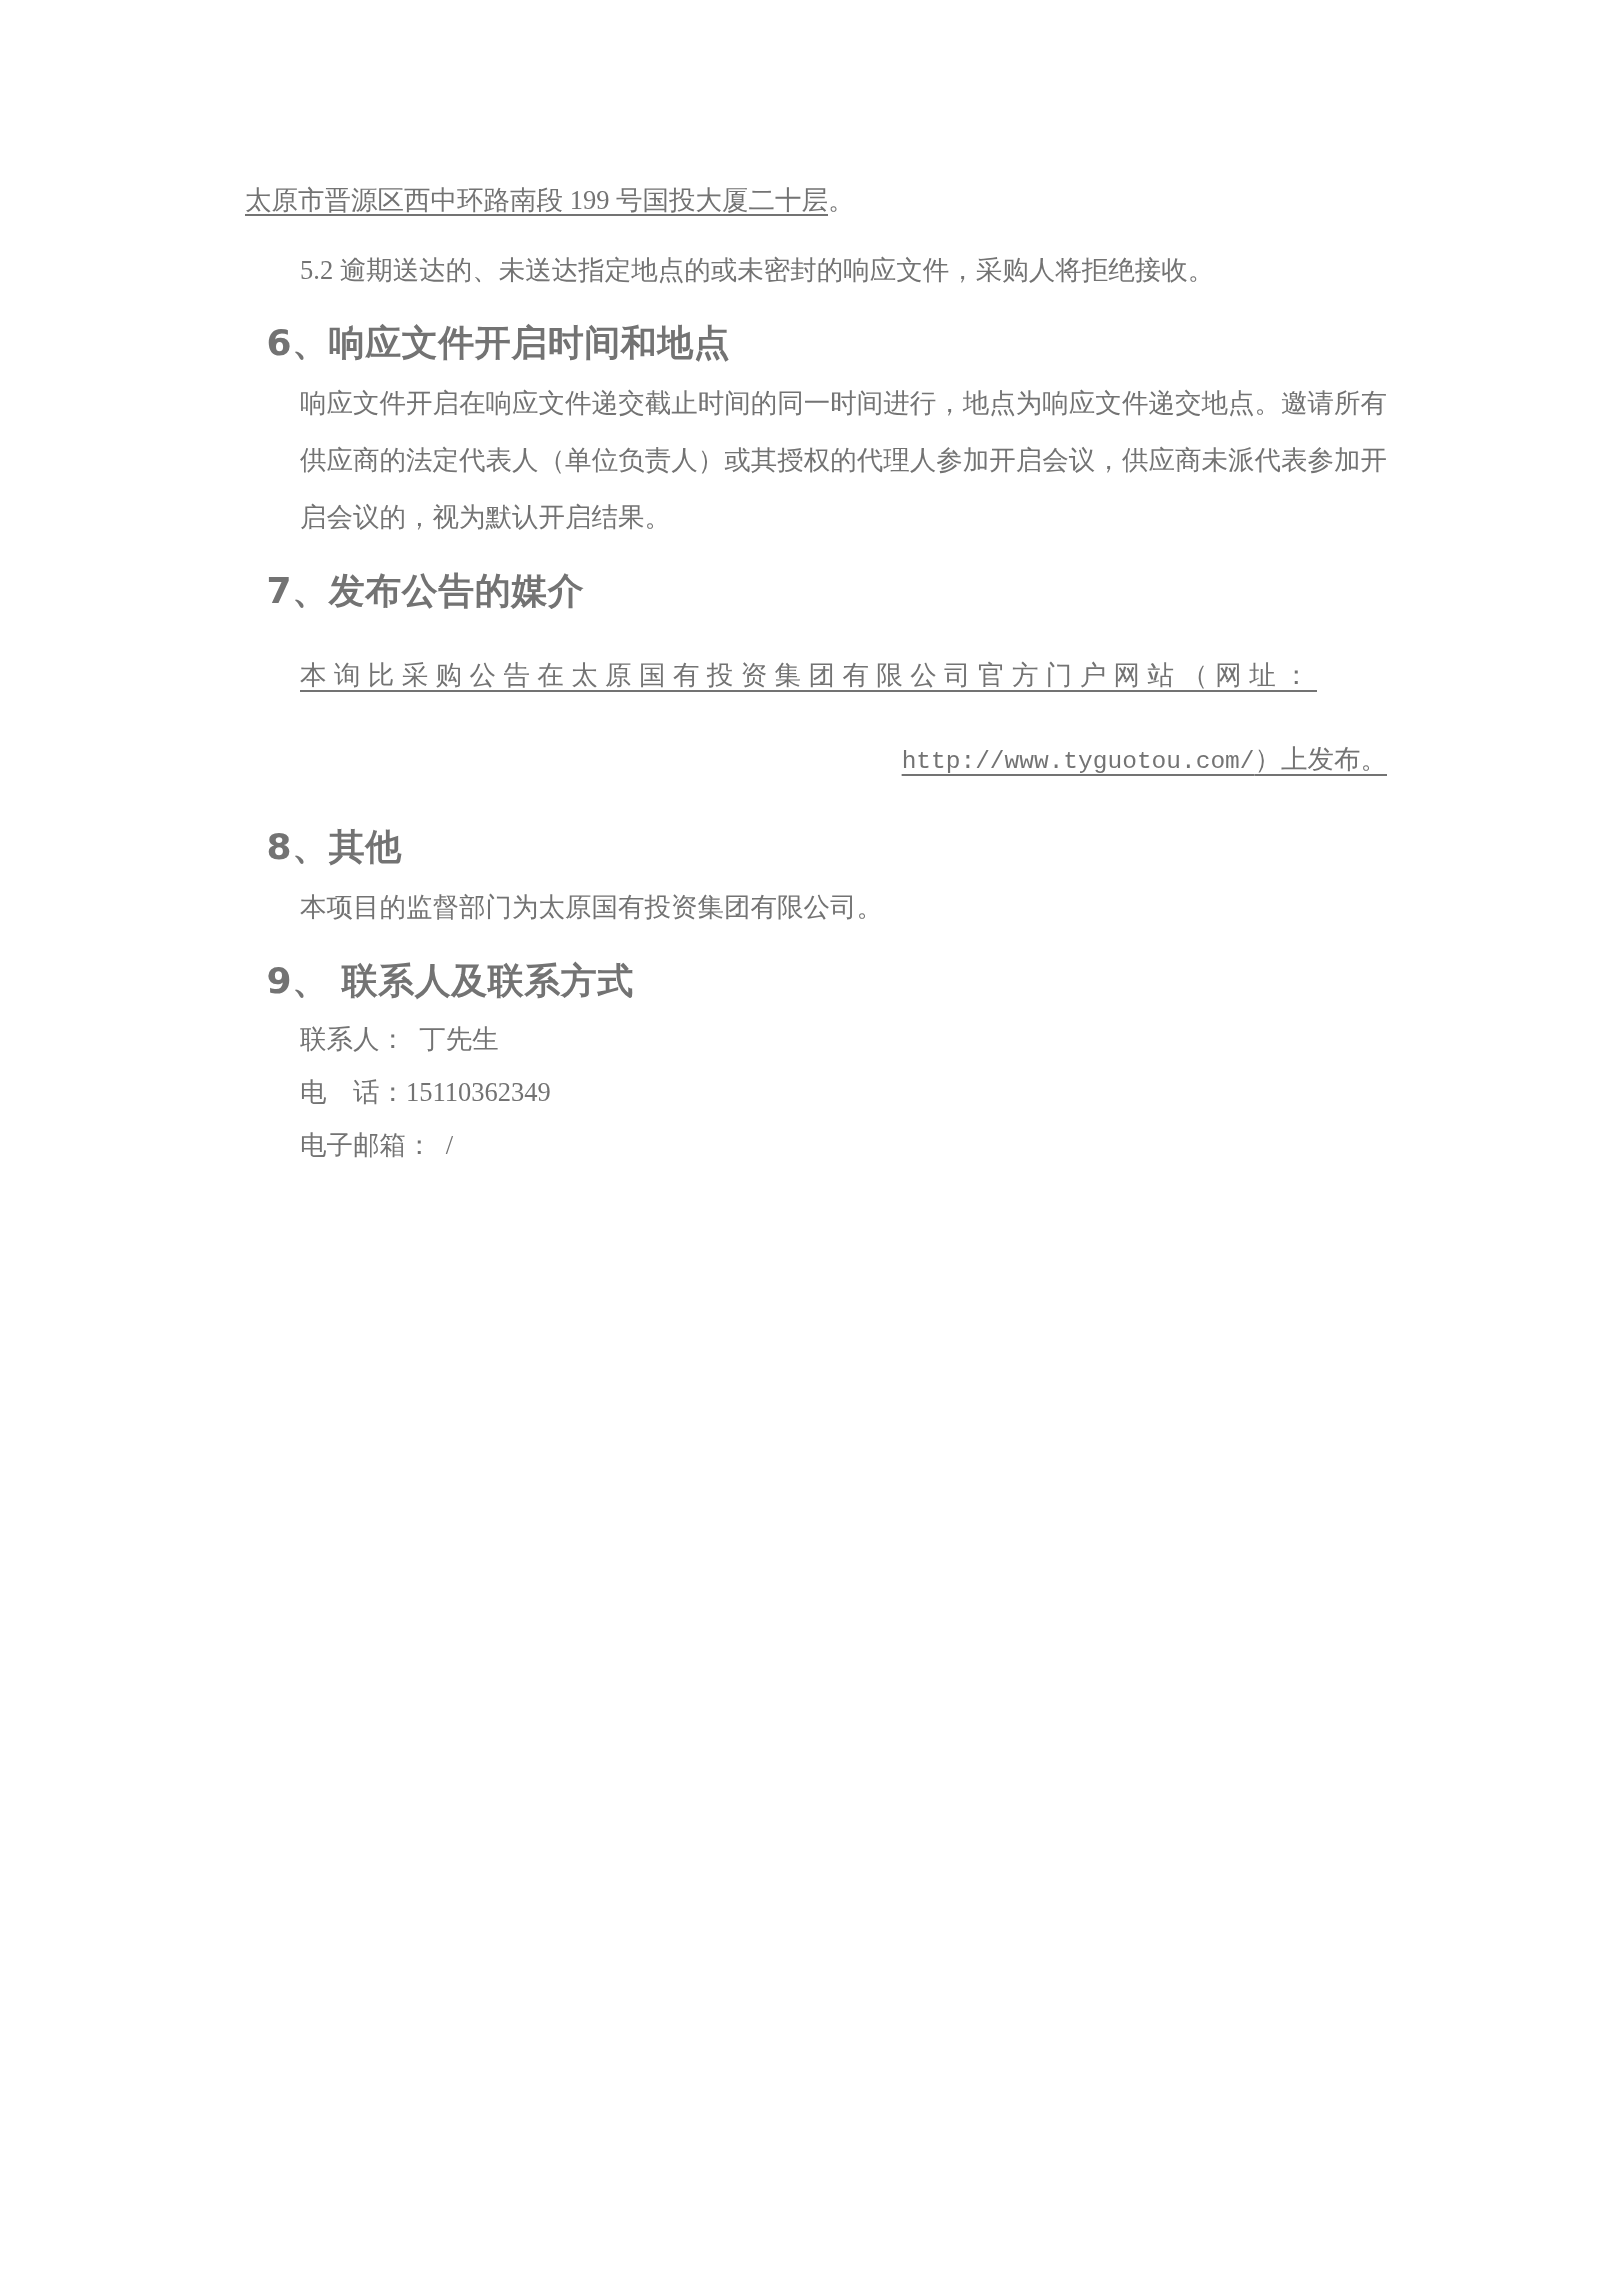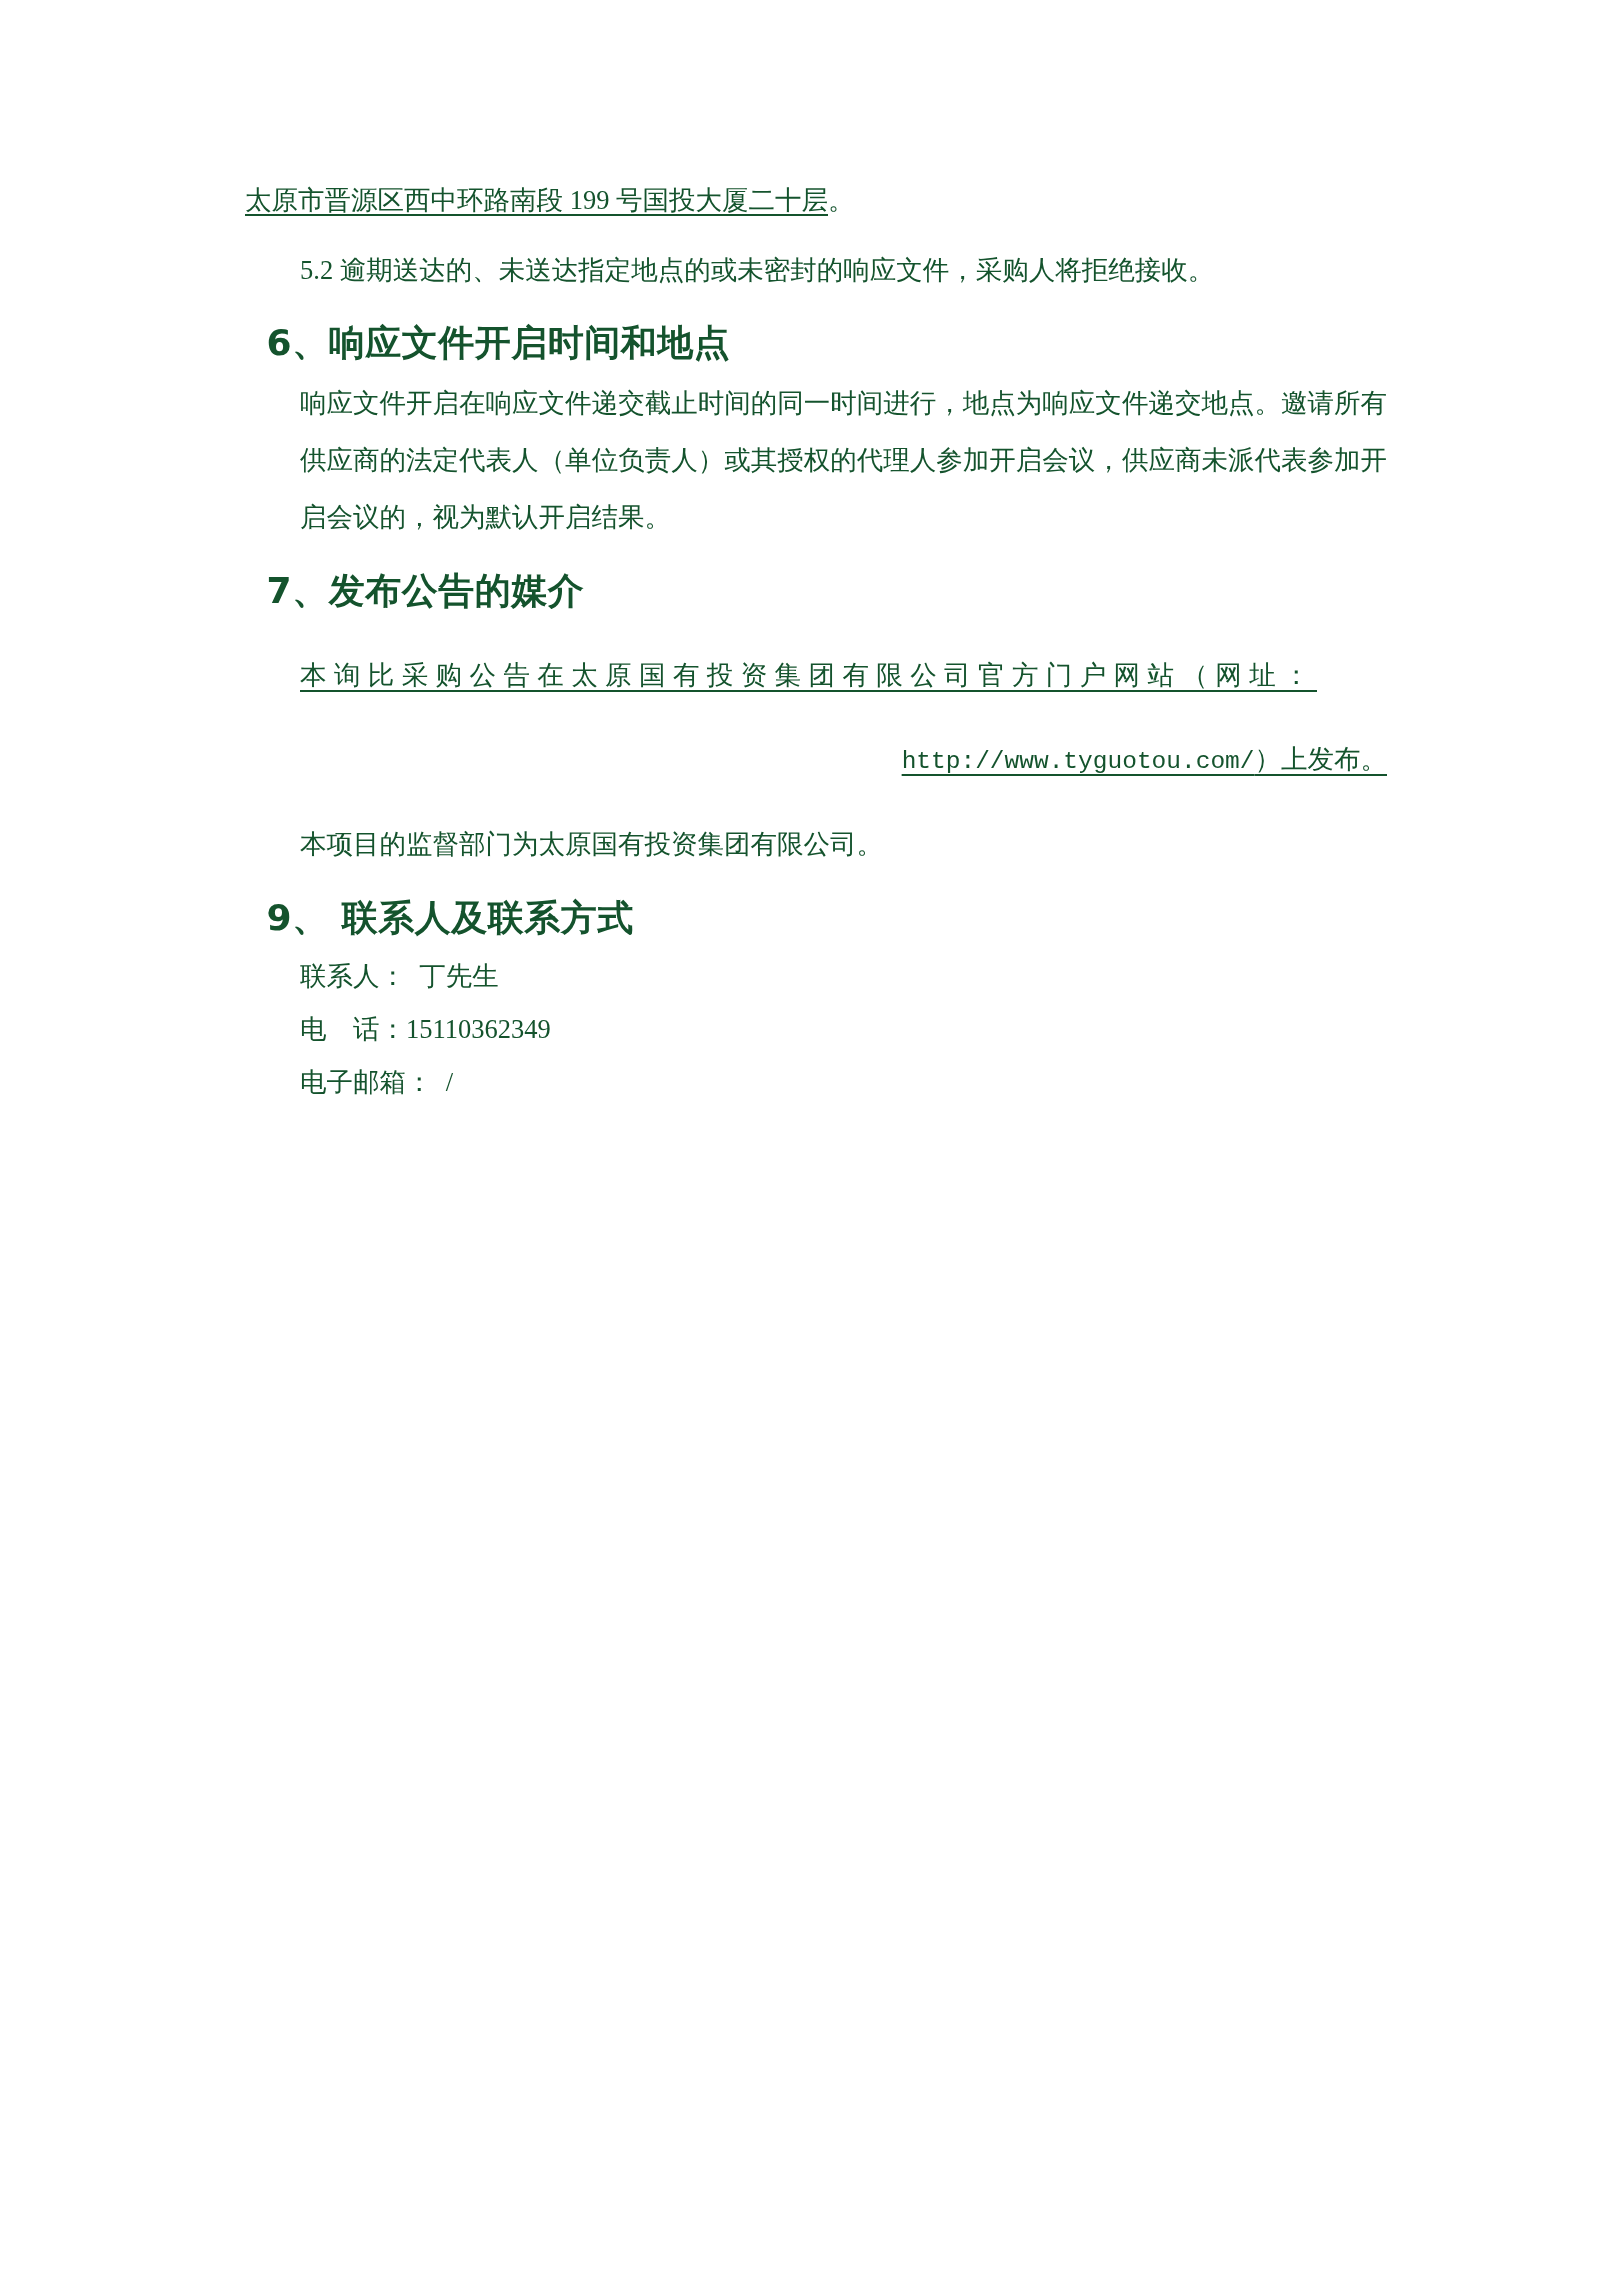--- a/index.html
+++ b/index.html
@@ -7,21 +7,21 @@
     padding: 0;
     background: #ffffff;
   }
   .page {
     position: relative;
     width: 1621px;
     height: 2293px;
     background: #ffffff;
     margin: 0 auto;
     font-family: "Liberation Serif", "DejaVu Serif", serif;
-    color: #14532d;
+    color: #737373;
     box-sizing: border-box;
   }
   .content {
     position: absolute;
     left: 245px;
     top: 181px;
     width: 1142px;
   }
 
   
@@ -117,20 +117,21 @@
     <p class="para indent just">响应文件开启在响应文件递交截止时间的同一时间进行，地点为响应文件递交地点。邀请所有供应商的法定代表人（单位负责人）或其授权的代理人参加开启会议，供应商未派代表参加开启会议的，视为默认开启结果。</p>
 
     <h2 class="heading h-indent">7、发布公告的媒介</h2>
     <p class="media-p">
       <span class="sp">本询比采购公告在太原国有投资集团有限公司官方门户网站（网址：</span>
     </p>
     <p class="media-url">
       <span class="mono">http://www.tyguotou.com/</span><span class="tail">）上发布。</span>
     </p>
 
+    <h2 class="heading h-indent">8、其他</h2>
     <p class="para indent just">本项目的监督部门为太原国有投资集团有限公司。</p>
 
     <h2 class="heading h-indent">9、 联系人及联系方式</h2>
     <div class="contact-line">联系人：  丁先生</div>
     <div class="contact-line">电    话：15110362349</div>
     <div class="contact-line">电子邮箱：  /</div>
 
   </div>
 </div>
 

